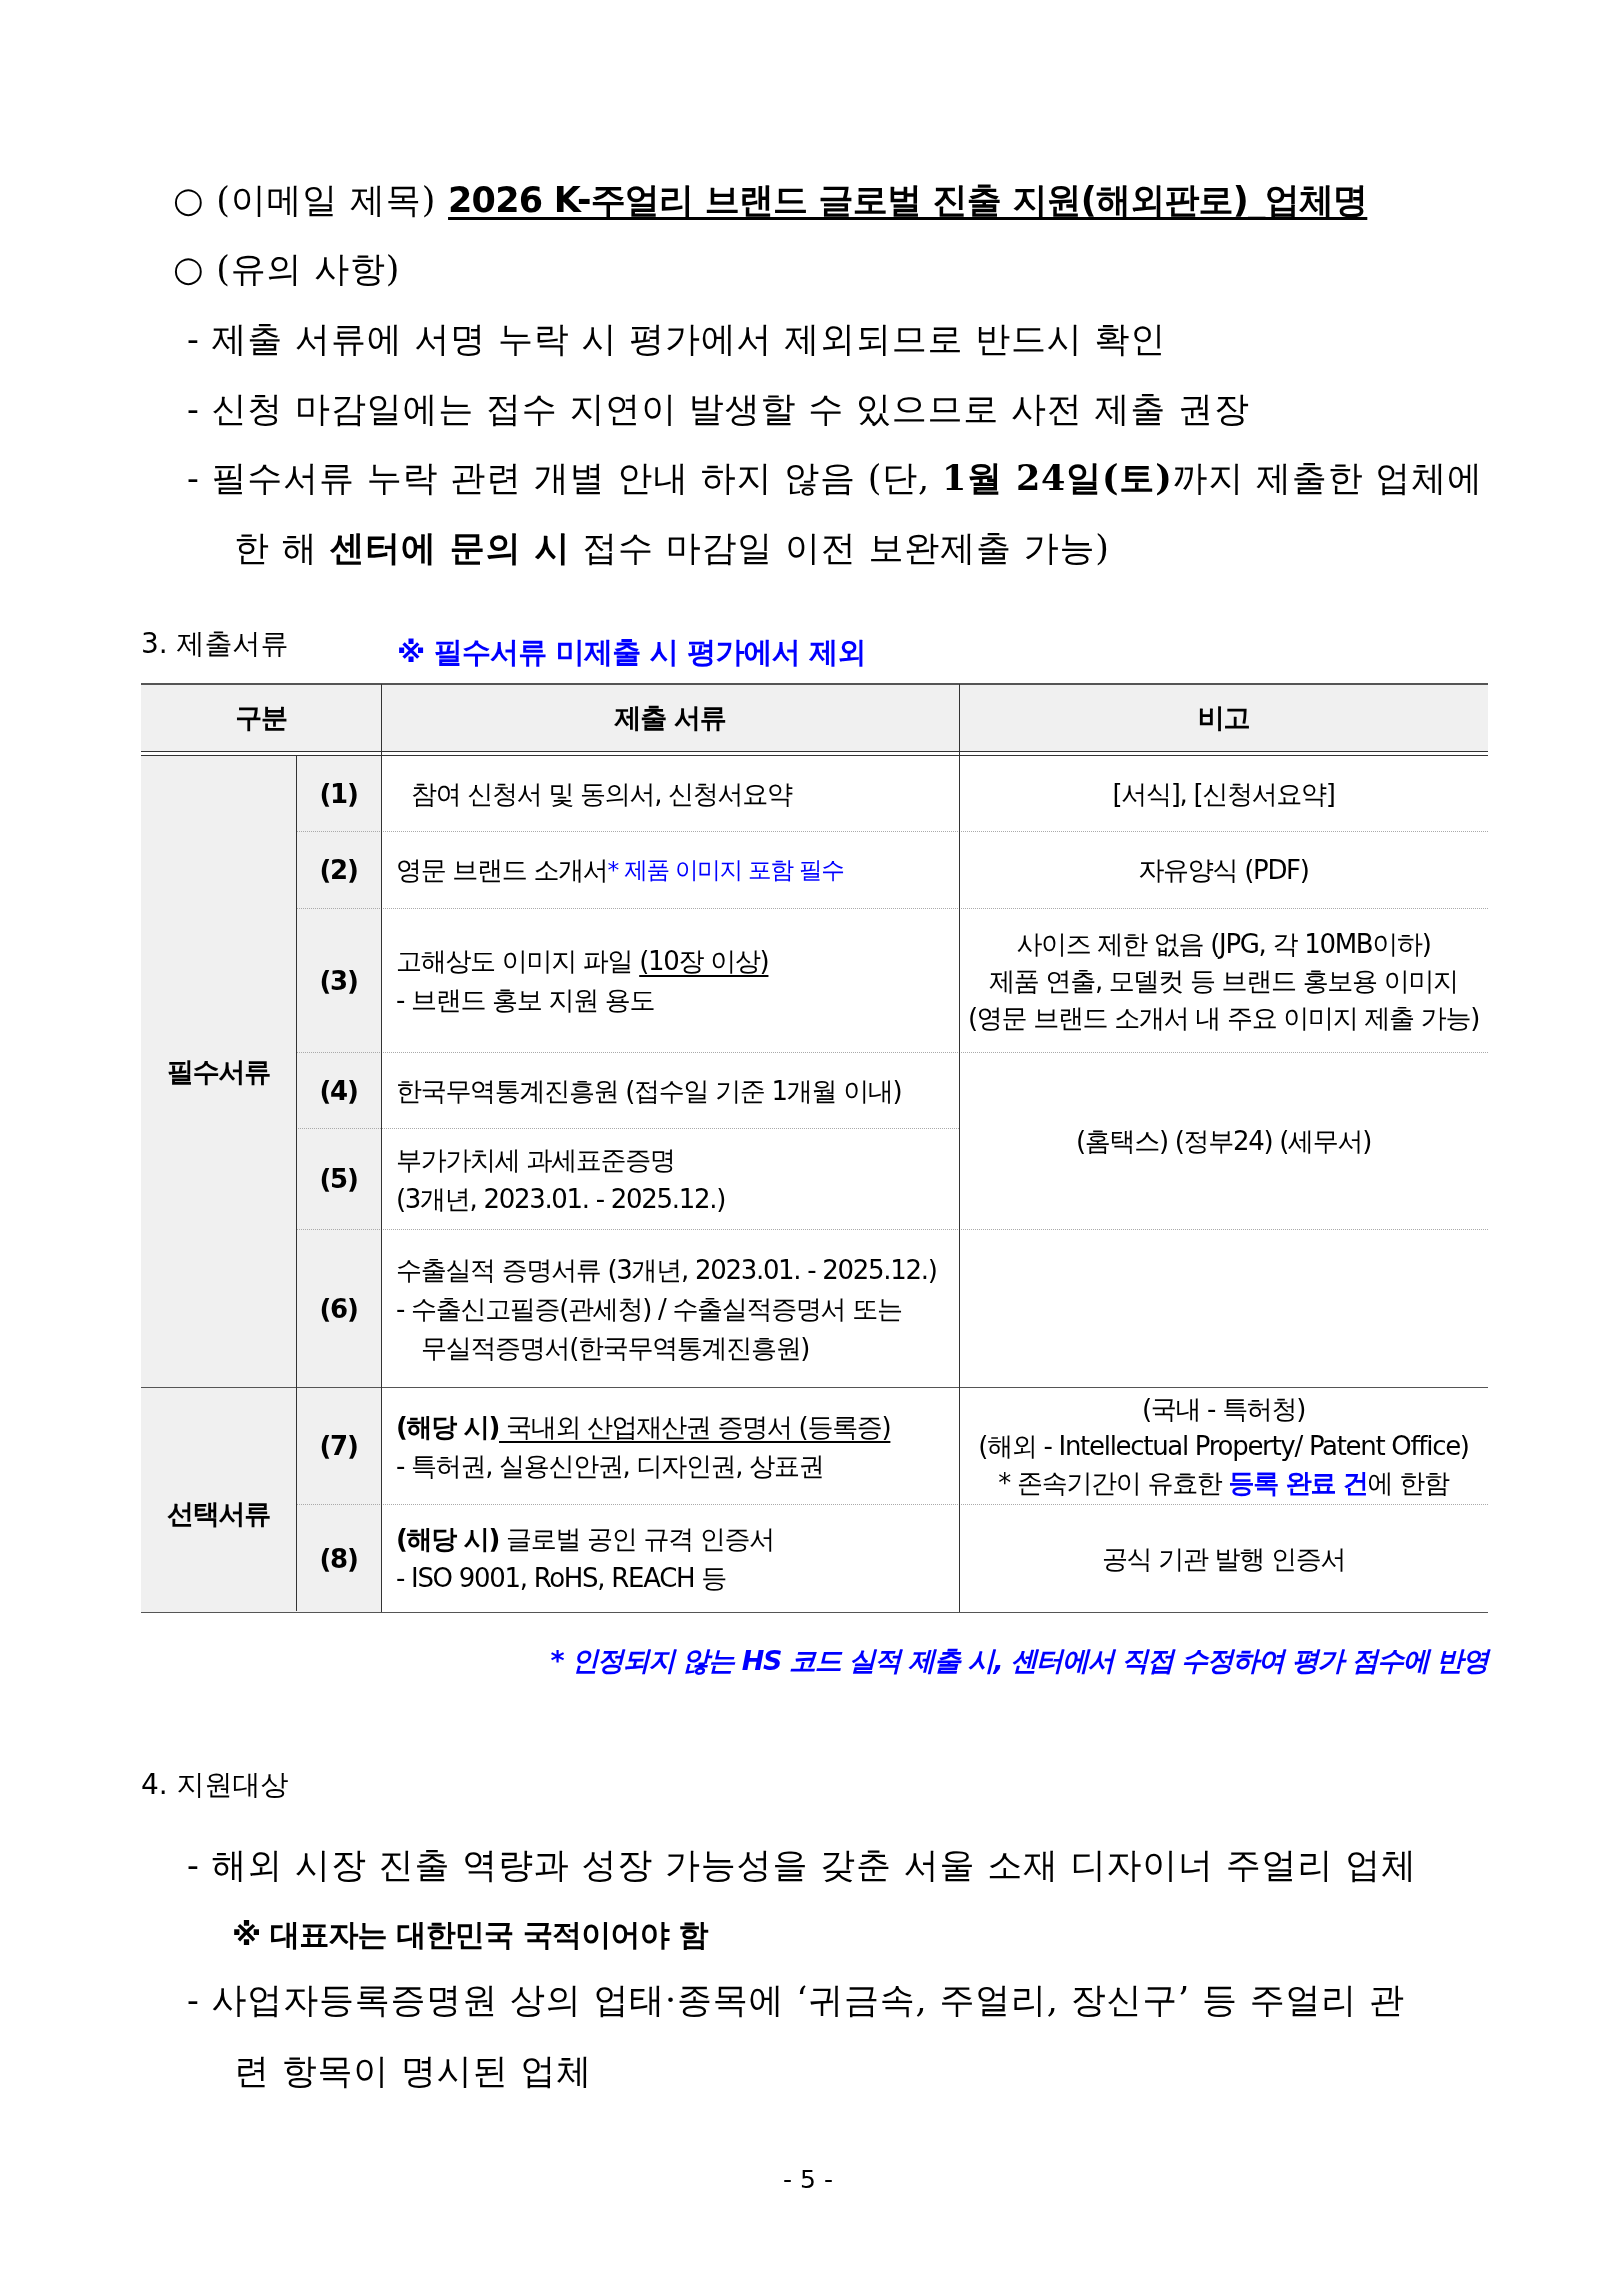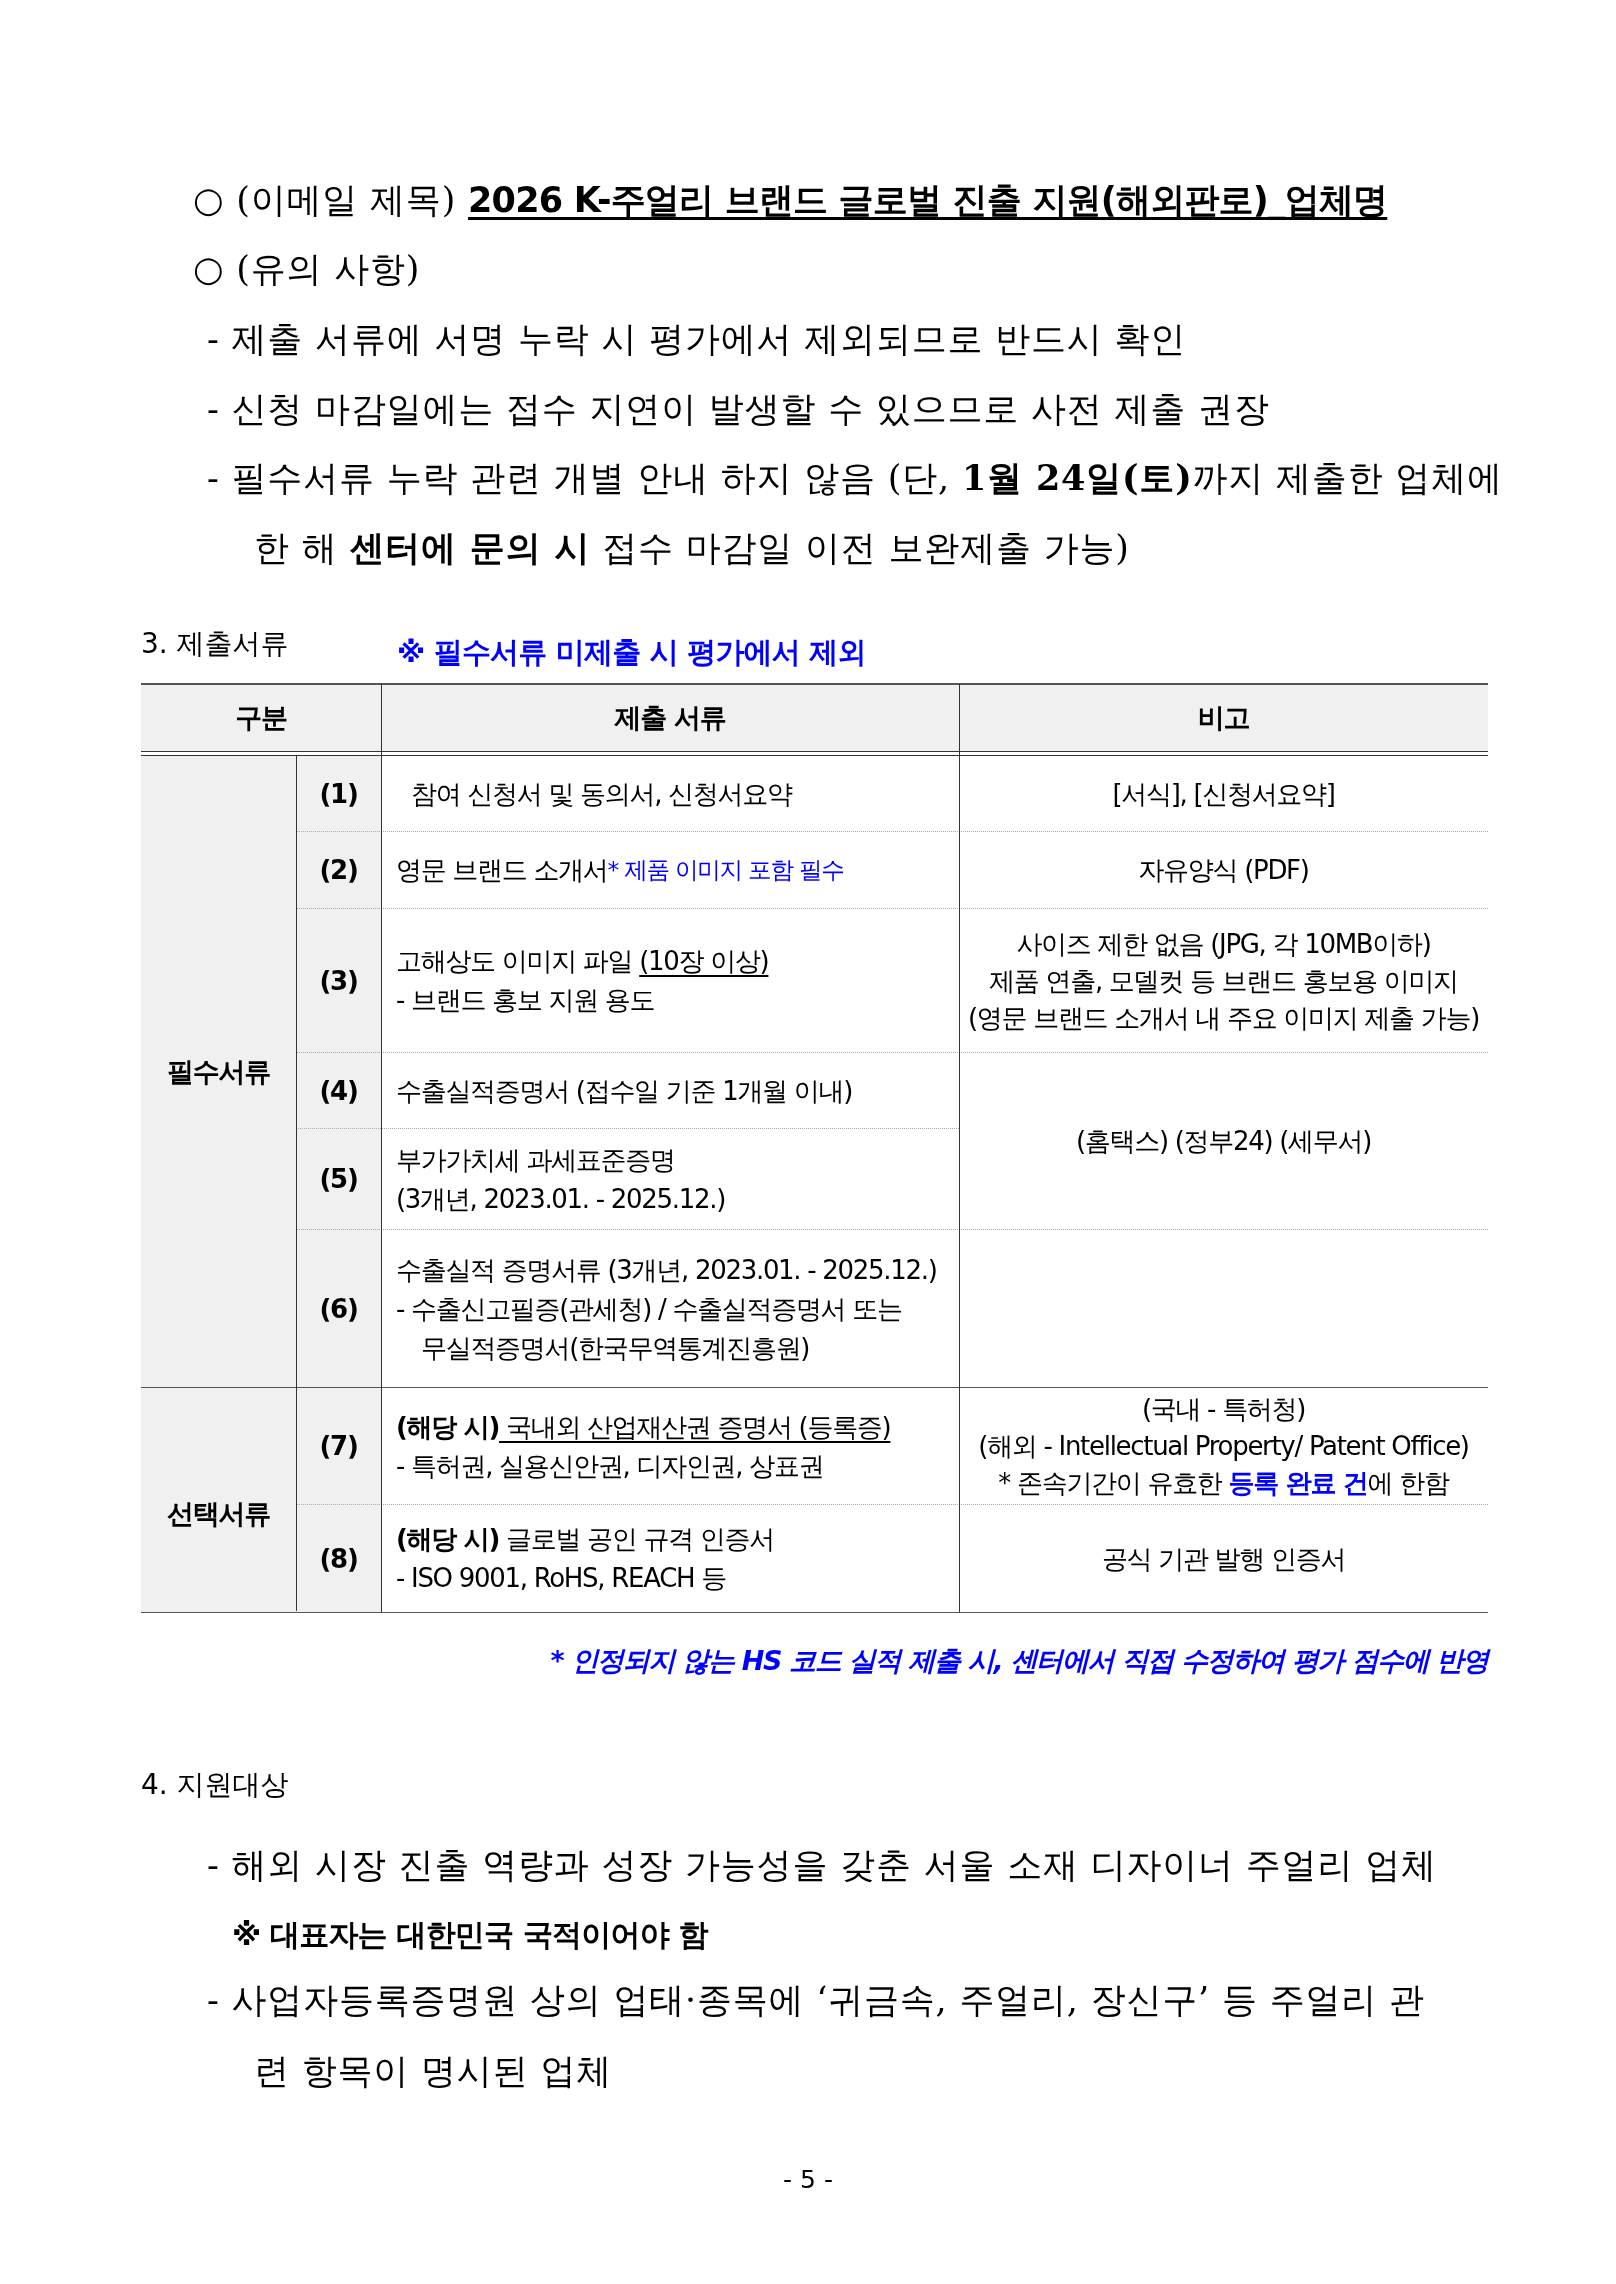--- a/index.html
+++ b/index.html
@@ -1,19 +1,19 @@
 <!DOCTYPE html>
 <html style="font-size:13.5px"><head>
 <meta charset="utf-8">
 <style>
   html, body { margin:0; padding:0; background:#ffffff; }
   body { width:1616px; height:2284px; position:relative; overflow:hidden;
          font-family:"DejaVu Sans", sans-serif; color:#000; }
   .abs { position:absolute; white-space:nowrap; }
-  .body-line { font-family:"DejaVu Serif", serif; font-size:35px; letter-spacing:0.8px;margin-left:20px; }
+  .body-line { font-family:"DejaVu Serif", serif; font-size:35px; letter-spacing:0.8px; }
   .bold { font-weight:bold; }
   .ul { text-decoration:underline; text-underline-offset:5px; }
   .blue { color:#0000ff; }
   .h-sec { font-family:"DejaVu Sans", sans-serif; font-weight:normal; font-size:28px; }
   .h-note { font-family:"DejaVu Sans", sans-serif; font-weight:bold; font-size:29px; color:#0000ff; letter-spacing:-0.8px; }
 
   
   .tbl { position:absolute; left:141px; top:684px; width:1347px; }
   .tbl .cell { position:absolute; box-sizing:border-box; display:flex; align-items:center;
                font-family:"DejaVu Sans", sans-serif; font-size:26px; letter-spacing:-1.3px; line-height:39px; }
@@ -72,21 +72,21 @@
   <div class="cell left" style="left:240px; top:148px; width:578px; height:77px;">
     <span>영문 브랜드 소개서</span>
       <span class="blue" style="font-size:23.6px;"> * 제품 이미지 포함 필수</span>
   </div>
   <div class="cell left" style="left:240px; top:225px; width:578px; height:144px;">
     <div class="multi">
       <div><span>고해상도 이미지 파일 </span><span class="ul">(10장 이상)</span></div>
       <div>- 브랜드 홍보 지원 용도</div>
     </div>
   </div>
-  <div class="cell left" style="left:240px; top:369px; width:578px; height:76px;">수출실적증명서 (접수일 기준 1개월 이내)</div>
+  <div class="cell left" style="left:240px; top:369px; width:578px; height:76px;">한국무역통계진흥원 (접수일 기준 1개월 이내)</div>
   <div class="cell left" style="left:240px; top:445px; width:578px; height:101px;">
     <div class="multi">
       <div>부가가치세 과세표준증명</div>
       <div>(3개년, 2023.01. - 2025.12.)</div>
     </div>
   </div>
   <div class="cell left" style="left:240px; top:546px; width:578px; height:158px;">
     <div class="multi">
       <div>수출실적 증명서류 (3개년, 2023.01. - 2025.12.)</div>
       <div>- 수출신고필증(관세청) / 수출실적증명서 또는</div>

